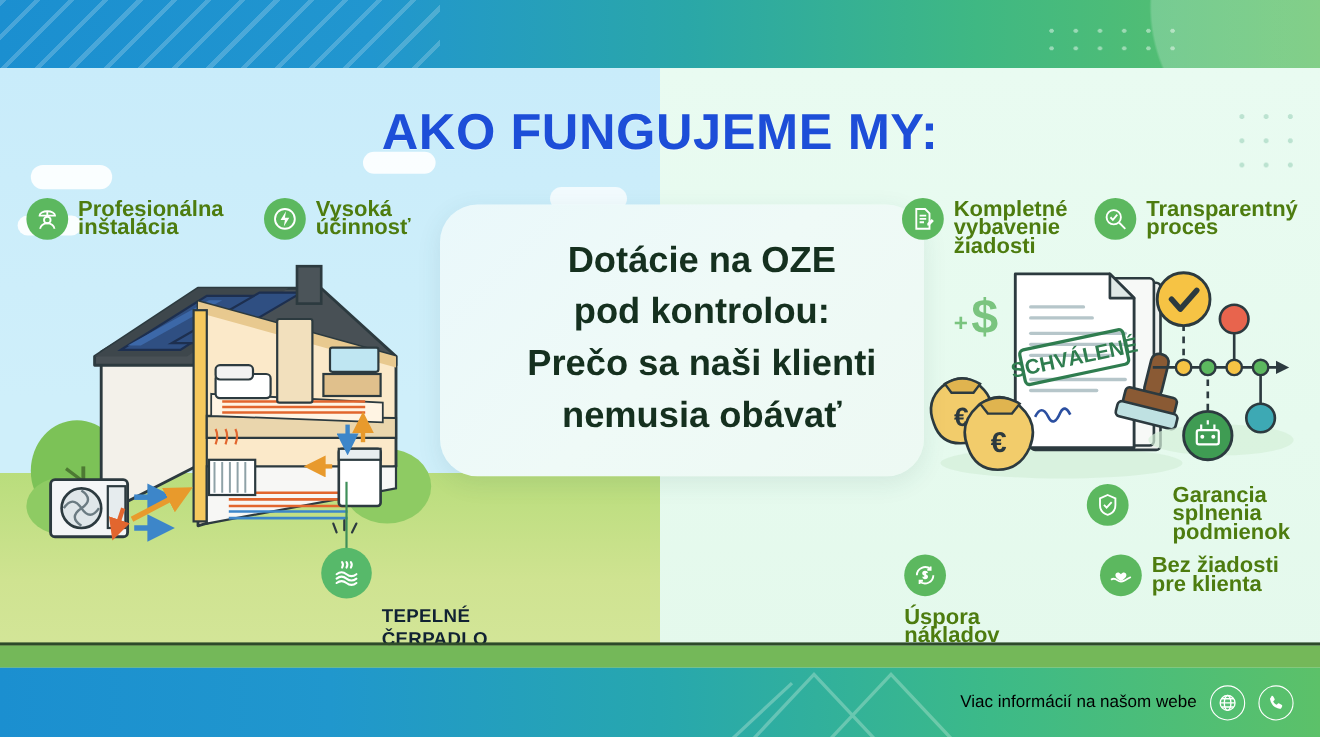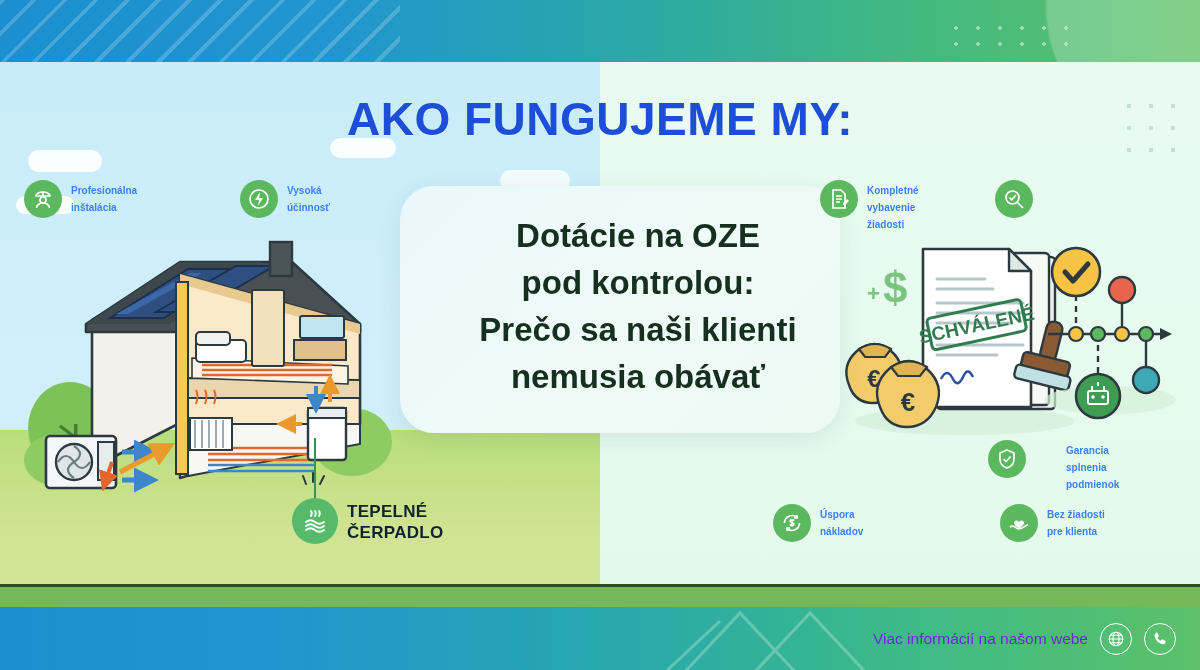--- a/index.html
+++ b/index.html
@@ -46,37 +46,37 @@
   .card{position:absolute;left:400px;top:186px;width:440px;height:247px;
     background:linear-gradient(135deg,#eaf8fb 0%,#effaf7 50%,#edf9f3 100%);
     border-radius:34px;box-shadow:0 6px 22px rgba(40,90,90,.10);}
   .card-text{position:absolute;left:0;top:26px;width:476px;text-align:center;
     font-size:33px;font-weight:bold;line-height:47px;color:#15301f;white-space:pre-line;}
 
   
   .badge{position:absolute;display:flex;align-items:flex-start;gap:9px;}
   .badge .circ{width:38px;height:38px;border-radius:50%;flex:0 0 38px;
     background:#5cb85f;display:flex;align-items:center;justify-content:center;}
-  .badge .txt{font-size:10px;font-weight:bold;line-height:17px;color:#3b82f6;
+  .badge .txt{font-size:20px;font-weight:bold;line-height:17px;color:#4d7c0f;
     white-space:pre-line;padding-top:2px;}
   .badge.hp .circ{width:46px;height:46px;flex:0 0 46px;background:#57b96a;}
-  .badge.hp .txt{font-size:17px;line-height:21px;color:#123;padding-top:3px;letter-spacing:.3px;}
+  .badge.hp .txt{font-size:17px;line-height:21px;color:#123;padding-top:3px;letter-spacing:.3px;margin-top:48px;}
 
   
   .connector{position:absolute;left:314px;top:438px;width:2px;height:78px;background:#3f8f5a;}
   .spark{position:absolute;left:300px;top:470px;width:30px;height:18px;}
 
   
   .footer{position:absolute;left:0;top:607px;width:1200px;height:63px;
     background:linear-gradient(90deg,#1b8fd0 0%,#2097cd 25%,#27a7ae 50%,#3cba88 75%,#5cc169 100%);}
   .footer-lines{position:absolute;left:640px;top:0;width:420px;height:63px;overflow:hidden;opacity:.35;}
   .greenbar{position:absolute;left:0;top:587px;width:1200px;height:20px;background:#74b859;}
   .greenbar-top{position:absolute;left:0;top:584px;width:1200px;height:3px;background:#2d4a2a;}
   .footer-right{position:absolute;right:24px;top:607px;height:63px;display:flex;align-items:center;gap:12px;}
-  .footer-text{font-size:15.5px;color:#6d28d9;}
+  .footer-text{font-size:15.5px;color:#000000;}
   .ficon{width:30px;height:30px;border-radius:50%;border:1.8px solid #ffffff;
     display:flex;align-items:center;justify-content:center;}
 
   
   .house-wrap{position:absolute;left:30px;top:228px;width:350px;height:290px;}
   .doc-wrap{position:absolute;left:845px;top:245px;width:250px;height:190px;}
   .flow-wrap{position:absolute;left:1048px;top:248px;width:152px;height:182px;}
   svg{display:block;overflow:visible;}
 </style>
 </head>
@@ -307,35 +307,37 @@
   </div>
 
   <div class="badge" style="left:995px;top:180px;width:170px;">
     <span class="circ">
       <svg width="24" height="24" viewBox="0 0 24 24" fill="none" stroke="#ffffff" stroke-width="1.7">
         <circle cx="10.5" cy="10.5" r="6.5"></circle>
         <path d="M15.5 15.5 L21 21"></path>
         <path d="M7.5 10.5 l2.2 2.3 l4 -4.6"></path>
       </svg>
     </span>
+    <span class="txt">Transparentný
+proces</span>
   </div>
 
   <div class="badge" style="left:988px;top:440px;width:175px;gap:40px;">
     <span class="circ">
       <svg width="24" height="24" viewBox="0 0 24 24" fill="none" stroke="#ffffff" stroke-width="1.7">
         <path d="M12 3 l7 3 v6 c0 5 -3.5 8 -7 9 c-3.5 -1 -7 -4 -7 -9 V6z"></path>
         <path d="M8.6 12 l2.4 2.5 l4.6 -5"></path>
       </svg>
     </span>
     <span class="txt">Garancia
 splnenia
 podmienok</span>
   </div>
 
-  <div class="badge" style="left:773px;top:504px;width:150px;">
+  <div class="badge" style="left:822px;top:504px;width:150px;flex-direction:column;">
     <span class="circ">
       <svg width="24" height="24" viewBox="0 0 24 24" fill="none" stroke="#ffffff" stroke-width="1.7">
         <path d="M4.5 12 a7.5 7.5 0 0 1 12.5 -5.5"></path>
         <path d="M19.5 12 a7.5 7.5 0 0 1 -12.5 5.5"></path>
         <path d="M17 4 v3 h-3 M7 20 v-3 h3"></path>
         <path d="M12 8.5 v7 M13.8 10 a1.8 1.5 0 0 0 -3.6 .3 c0 1.8 3.6 .9 3.6 2.8 a1.8 1.5 0 0 1 -3.6 .2"></path>
       </svg>
     </span>
     <span class="txt">Úspora
 nákladov</span>

